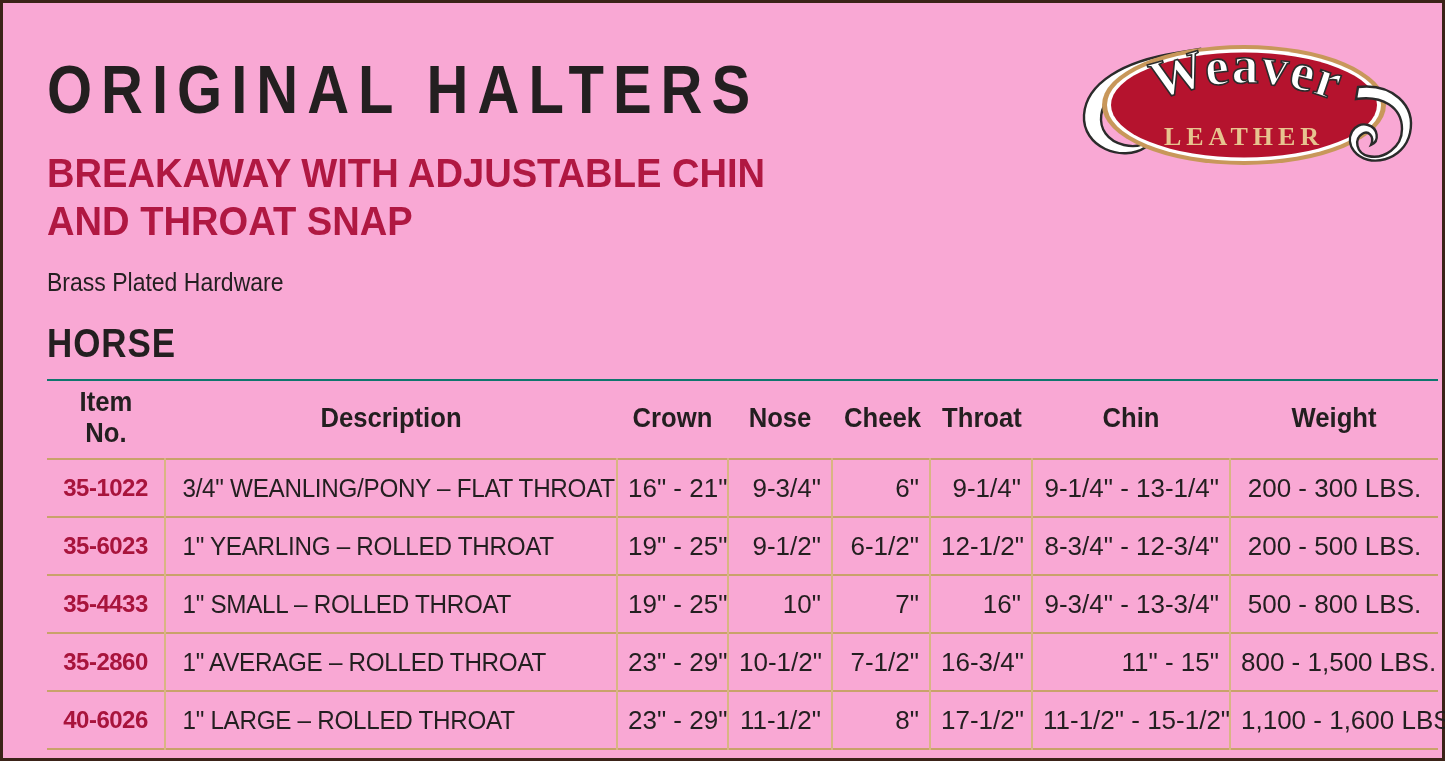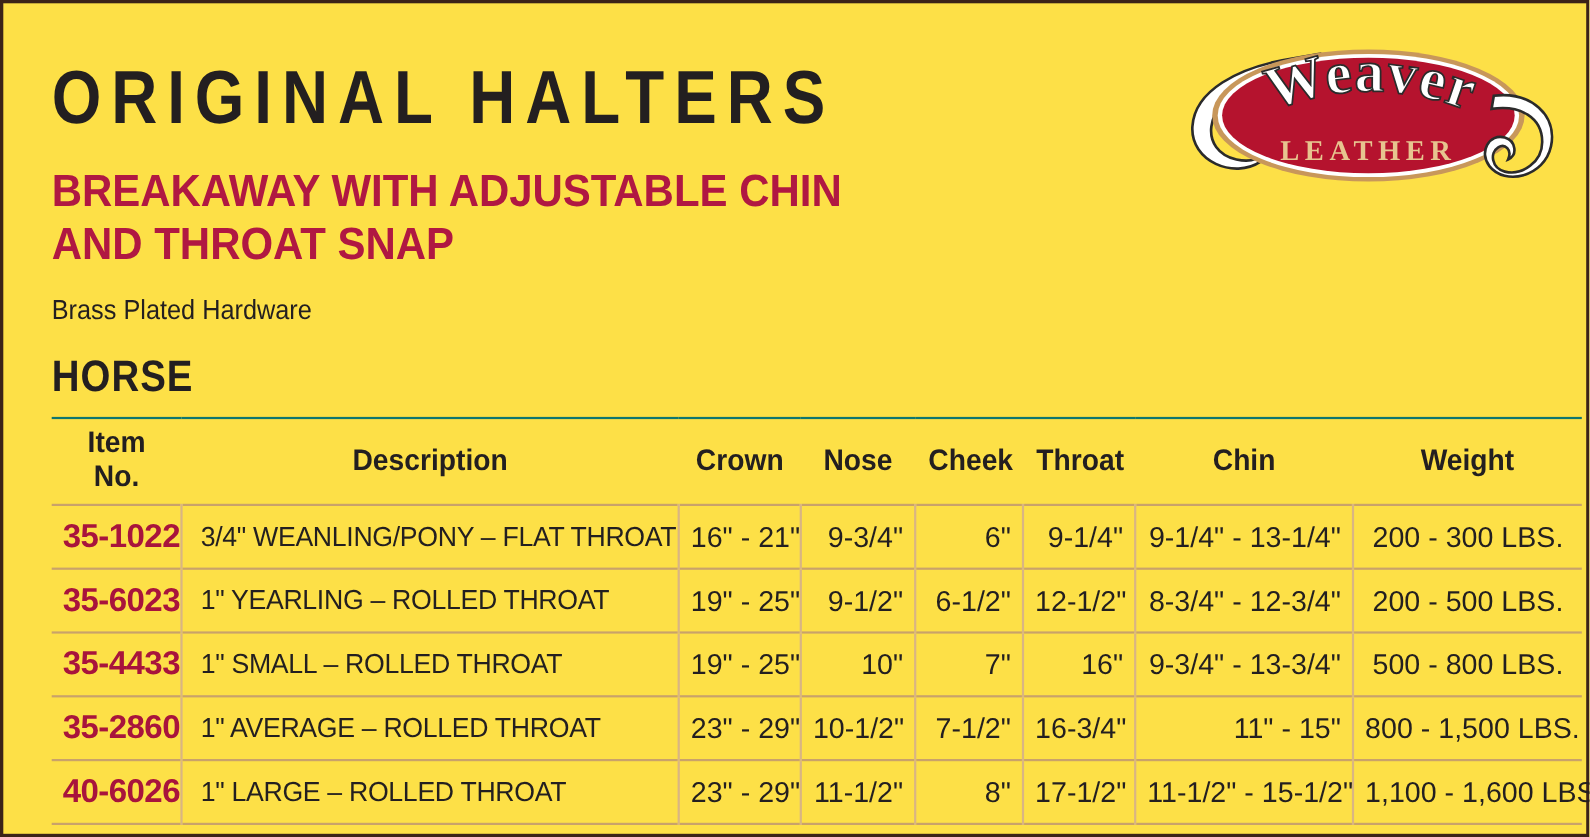--- a/index.html
+++ b/index.html
@@ -9,21 +9,21 @@
     height: 761px;
     background: #ffffff;
     font-family: "Liberation Sans", sans-serif;
     overflow: hidden;
   }
 
   .page {
     position: relative;
     width: 1445px;
     height: 761px;
-    background: #fde047;
+    background: #f9a8d4;
     border: 3px solid #3b2318;
   }
 
   
   .header-zone {
     position: absolute;
     left: 44px;
     top: 52px;
     width: 1000px;
   }
@@ -119,21 +119,21 @@
     padding: 4px 10px;
     border-left: 2px solid #d9b583;
     white-space: nowrap;
     font-weight: 400;
   }
 
   .spec-table td.item-no {
     border-left: none;
     color: #a8143c;
     font-weight: 700;
-    font-size: 30px;
+    font-size: 24px;
     text-align: center;
     letter-spacing: -0.5px;
   }
 
   .spec-table td.desc {
     text-align: left;
     font-size: 25px;
     letter-spacing: -0.3px;
     transform: scaleX(0.97);
   }

